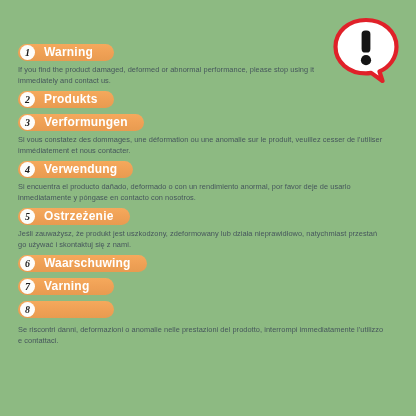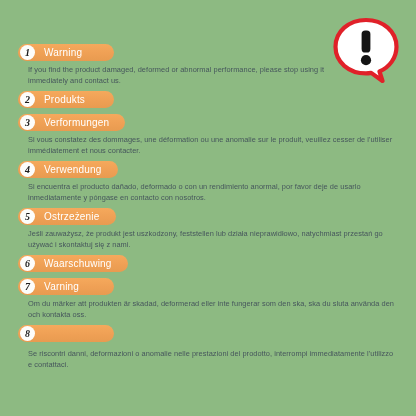--- a/index.html
+++ b/index.html
@@ -66,28 +66,28 @@
     font-style: italic;
     font-weight: bold;
     font-size: 10px;
     line-height: 15px;
     text-align: center;
     font-family: "Liberation Serif", serif;
   }
   .badge-label {
     display: inline-block;
     color: #ffffff;
-    font-size: 10px;
-    font-weight: normal;
+    font-size: 12px;
+    font-weight: bold;
     line-height: 17px;
     letter-spacing: 0.2px;
     vertical-align: top;
   }
   .notice-body {
-    margin: 3px 0 0 10px;
+    margin: 3px 0 0 0;
     color: #46565c;
     font-size: 7.4px;
     line-height: 10.5px;
     max-width: 368px;
     letter-spacing: 0.05px;
   }
   .notice-item:nth-child(1) .notice-body,
   .notice-item:nth-child(2) .notice-body {
     max-width: 330px;
   }
@@ -143,36 +143,35 @@
         <span class="badge-label">Verwendung</span>
       </div>
       <div class="notice-body">Si encuentra el producto dañado, deformado o con un rendimiento anormal, por favor deje de usarlo inmediatamente y póngase en contacto con nosotros.</div>
     </div>
 
     <div class="notice-item">
       <div class="notice-badge">
         <span class="badge-num">5</span>
         <span class="badge-label">Ostrzeżenie</span>
       </div>
-      <div class="notice-body">Jeśli zauważysz, że produkt jest uszkodzony, feststellen lub działa nieprawidłowo, natychmiast przestań go używać i skontaktuj się z nami.</div>
+      <div class="notice-body">Jeśli zauważysz, że produkt jest uszkodzony, zdeformowany lub działa nieprawidłowo, natychmiast przestań go używać i skontaktuj się z nami.</div>
     </div>
 
     <div class="notice-item">
       <div class="notice-badge">
         <span class="badge-num">6</span>
         <span class="badge-label">Waarschuwing</span>
       </div>
     </div>
 
     <div class="notice-item">
       <div class="notice-badge">
         <span class="badge-num">7</span>
         <span class="badge-label">Varning</span>
       </div>
-      <div class="notice-body">Om du märker att produkten är skadad, deformerad eller inte fungerar som den ska, ska du sluta använda den och kontakta oss.</div>
     </div>
 
     <div class="notice-item">
       <div class="notice-badge">
         <span class="badge-num">8</span>
       </div>
       <div class="notice-body">Se riscontri danni, deformazioni o anomalie nelle prestazioni del prodotto, interrompi immediatamente l'utilizzo e contattaci.</div>
     </div>
 
   </div>

